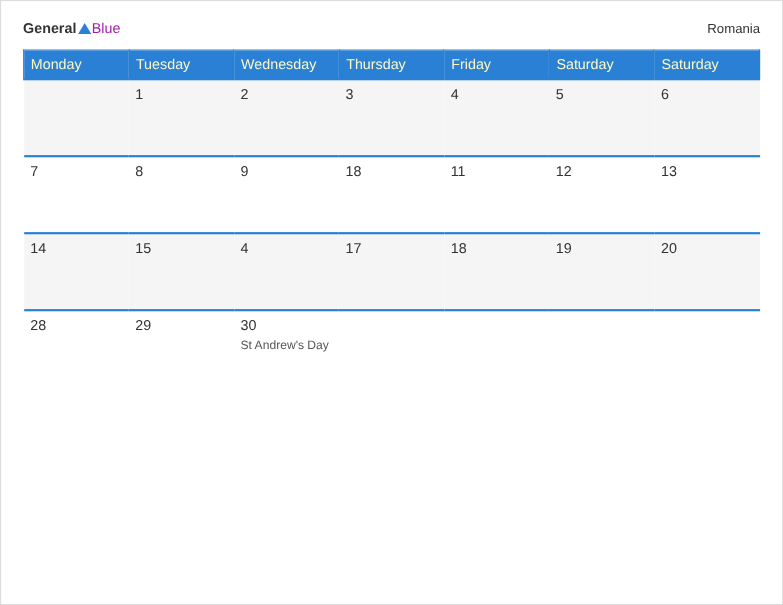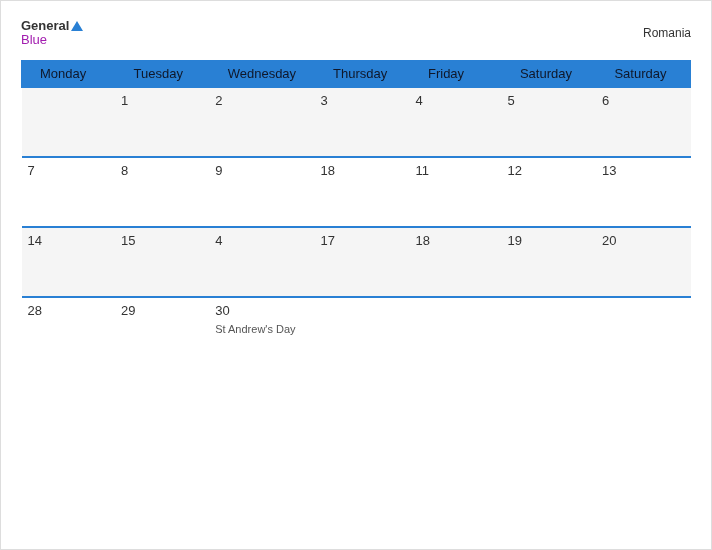--- a/index.html
+++ b/index.html
@@ -20,21 +20,20 @@
     }
     .calendar-header {
       display: flex;
       align-items: center;
       justify-content: space-between;
       margin-bottom: 12px;
       position: relative;
     }
     .logo-area {
       display: flex;
-      flex-direction: column;
       align-items: flex-start;
     }
     .logo-general {
       font-size: 13px;
       font-weight: bold;
       color: #333;
       line-height: 1.1;
     }
     .logo-blue {
       font-size: 13px;
@@ -66,24 +65,24 @@
       color: #333;
       text-align: right;
       min-width: 70px;
     }
     .calendar-table {
       width: 100%;
       border-collapse: collapse;
     }
     .calendar-table thead tr th {
       background: #2980d4;
-      color: #0f172a;
+      color: #fef9c3;
       font-size: 13px;
       font-weight: normal;
-      padding: 5px 18px;
+      padding: 5px 6px;
       text-align: left;
       border: 1px solid #2980d4;
     }
     .calendar-table tbody tr {
       height: 70px;
       vertical-align: top;
     }
     .calendar-table tbody tr td {
       border-top: 2px solid #2980d4;
       border-right: none;

